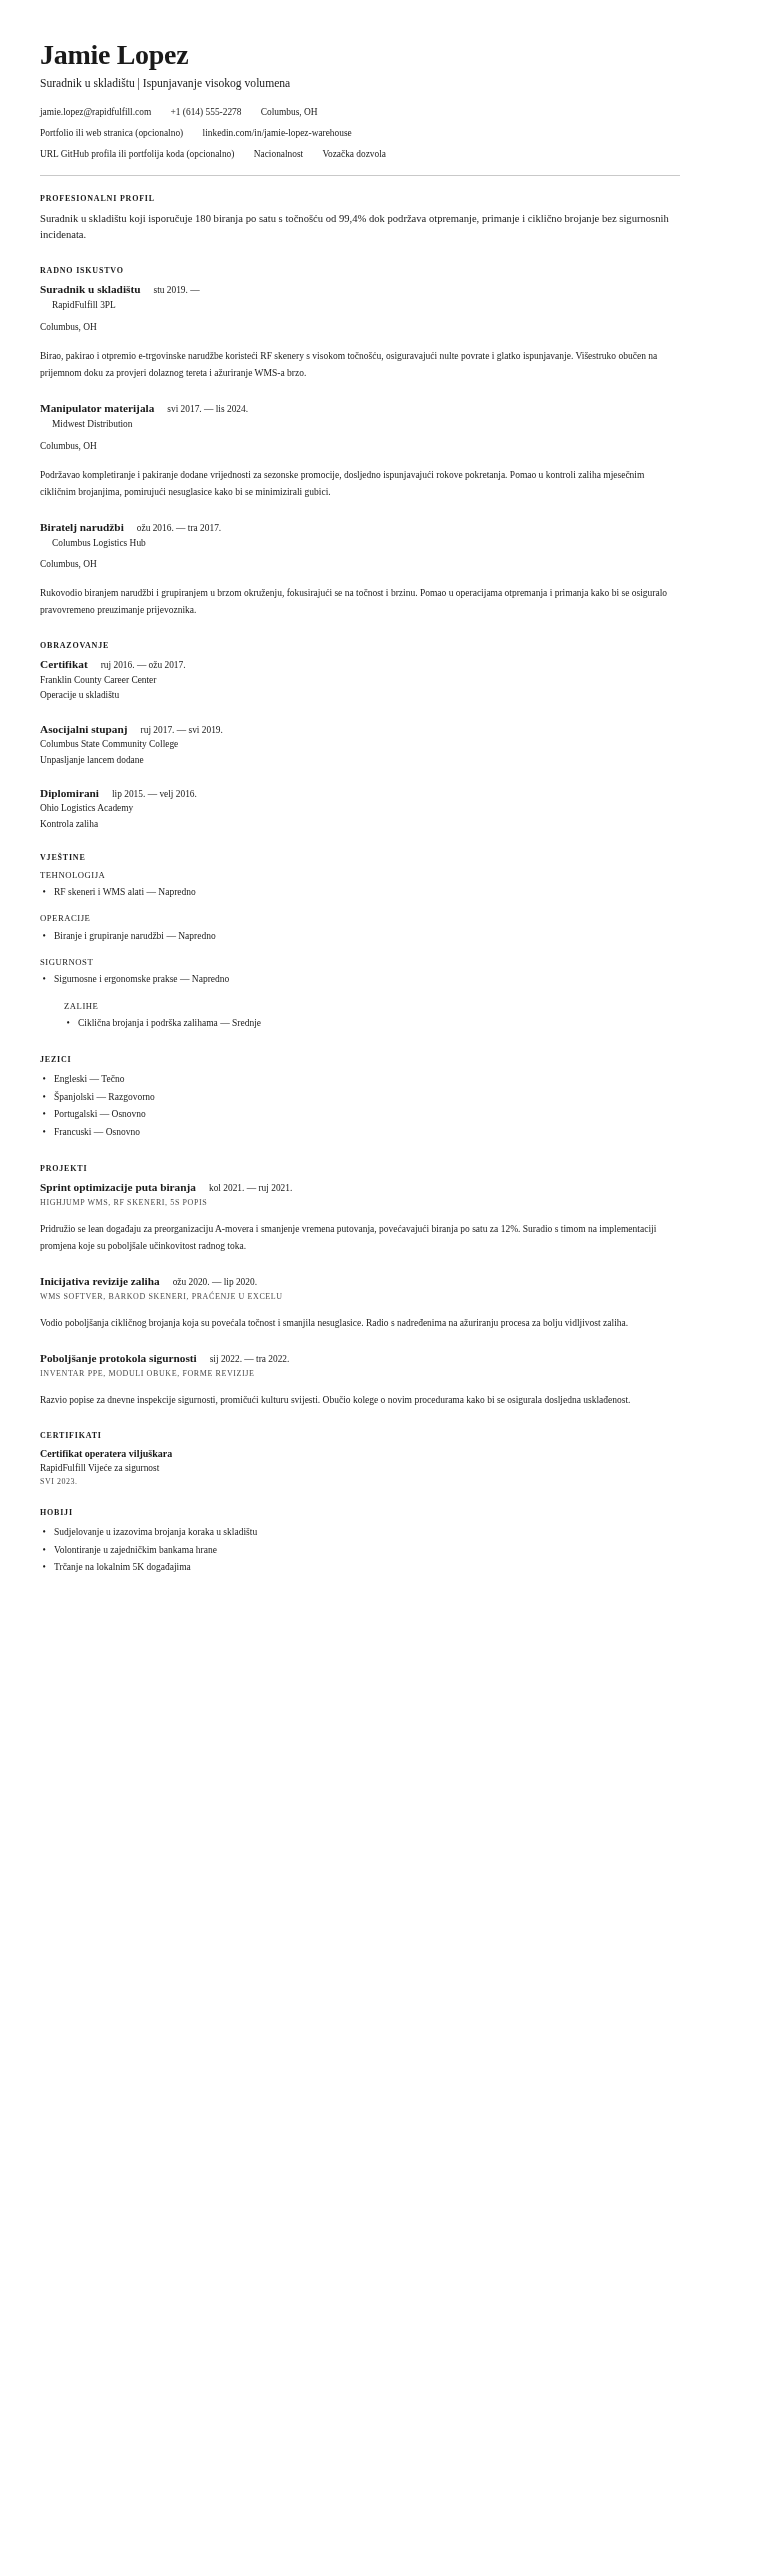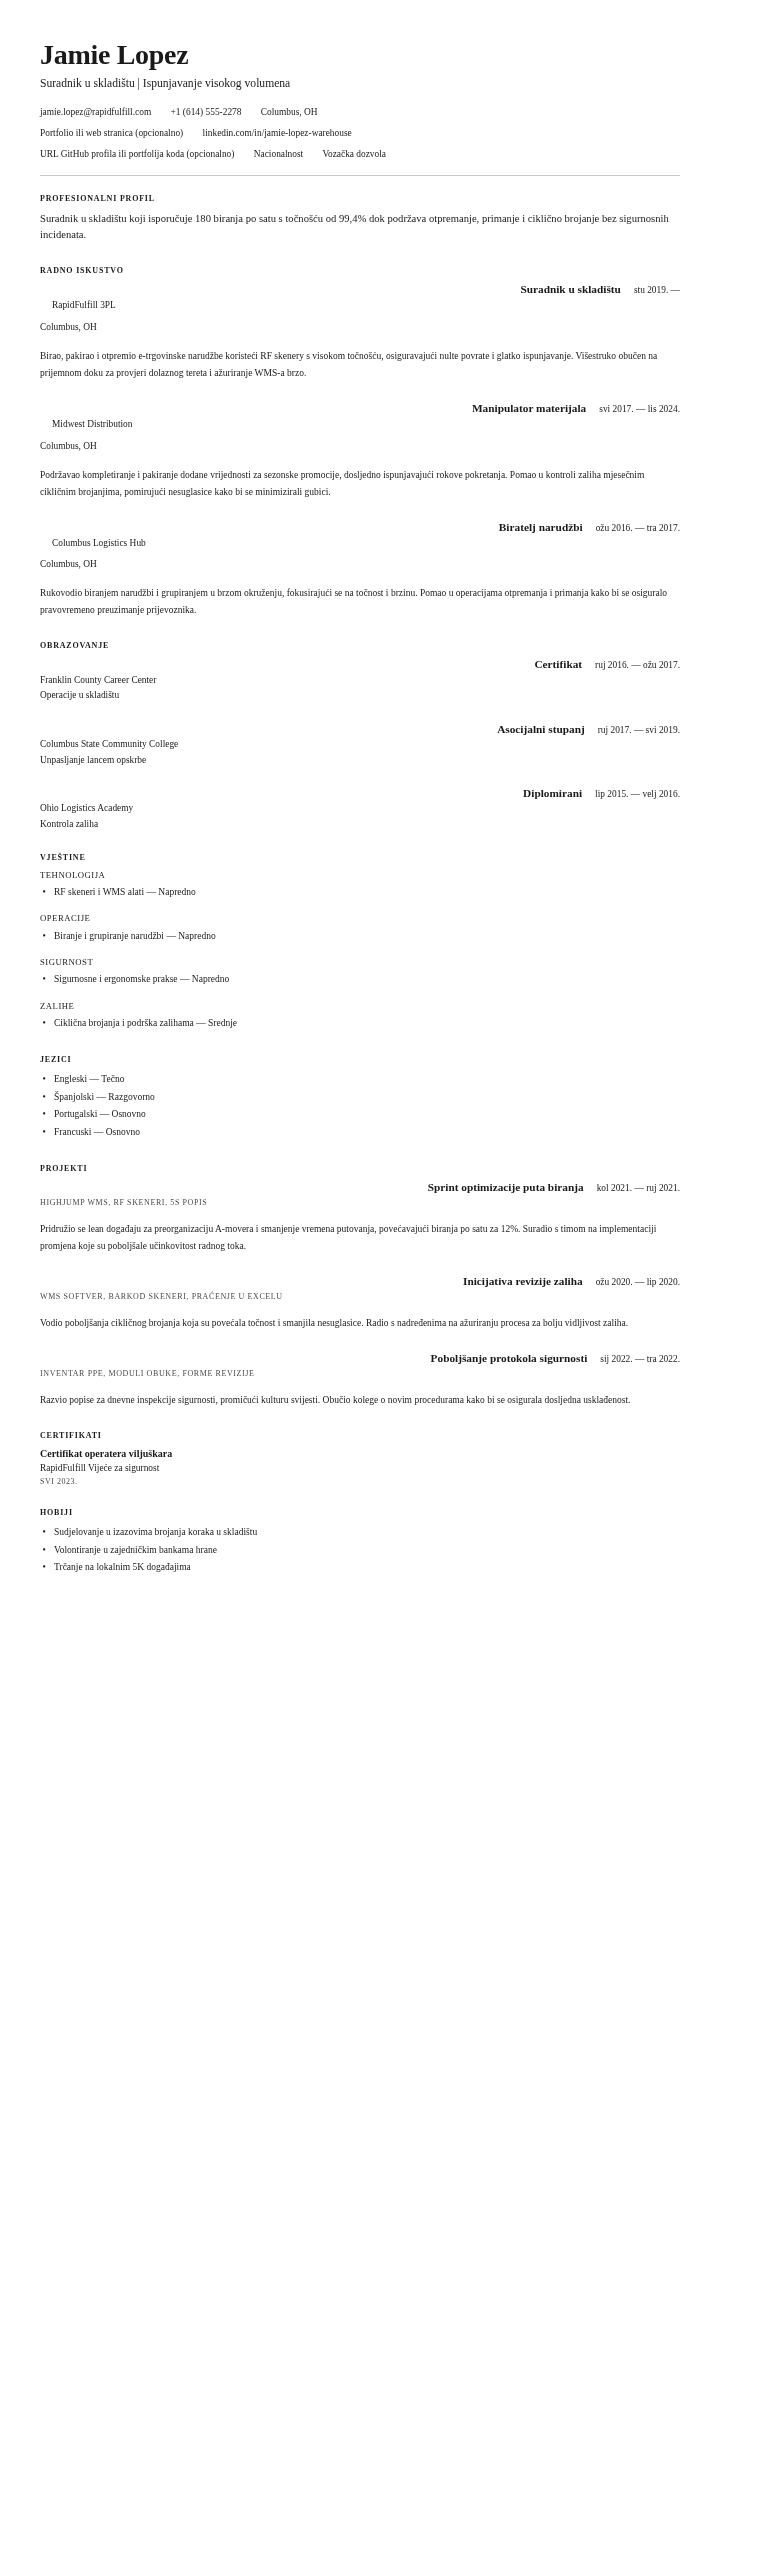--- a/index.html
+++ b/index.html
@@ -60,21 +60,21 @@
     font-size: 10.6px;
     line-height: 1.55;
     margin: 0;
   }
   
   .entry { margin-bottom: 19.4px; }
   .entry:last-child { margin-bottom: 0; }
   .entry-head {
     display: flex;
     align-items: baseline;
-    justify-content: flex-end;
+    justify-content: flex-start;
     gap: 13px;
   }
   .entry-title {
     font-size: 11.3px;
     font-weight: bold;
     line-height: 1.25;
   }
   .entry-dates {
     font-size: 9.4px;
     white-space: nowrap;
@@ -96,21 +96,21 @@
     line-height: 1.75;
     margin-top: 14px;
   }
   .entry-sub {
     font-size: 9.4px;
     line-height: 1.5;
     margin-top: 1.3px;
   }
   
   .skill-group { margin-bottom: 11.6px; }
-  .skill-group:last-child { margin-bottom: 0; }
+  .skill-group:last-child { margin-bottom: 0; margin-left: 24px; }
   .skill-cat {
     font-size: 8.7px;
     font-weight: normal;
     letter-spacing: 0.5px;
     text-transform: uppercase;
     margin-bottom: 4.5px;
   }
   ul.bullets {
     margin: 0;
     padding-left: 14px;
@@ -234,21 +234,21 @@
       <div class="entry-sub">Franklin County Career Center</div>
       <div class="entry-sub">Operacije u skladištu</div>
     </div>
 
     <div class="entry">
       <div class="entry-head">
         <div class="entry-title">Asocijalni stupanj</div>
         <div class="entry-dates">ruj 2017. — svi 2019.</div>
       </div>
       <div class="entry-sub">Columbus State Community College</div>
-      <div class="entry-sub">Unpasljanje lancem opskrbe</div>
+      <div class="entry-sub">Unpasljanje lancem dodane</div>
     </div>
 
     <div class="entry">
       <div class="entry-head">
         <div class="entry-title">Diplomirani</div>
         <div class="entry-dates">lip 2015. — velj 2016.</div>
       </div>
       <div class="entry-sub">Ohio Logistics Academy</div>
       <div class="entry-sub">Kontrola zaliha</div>
     </div>

